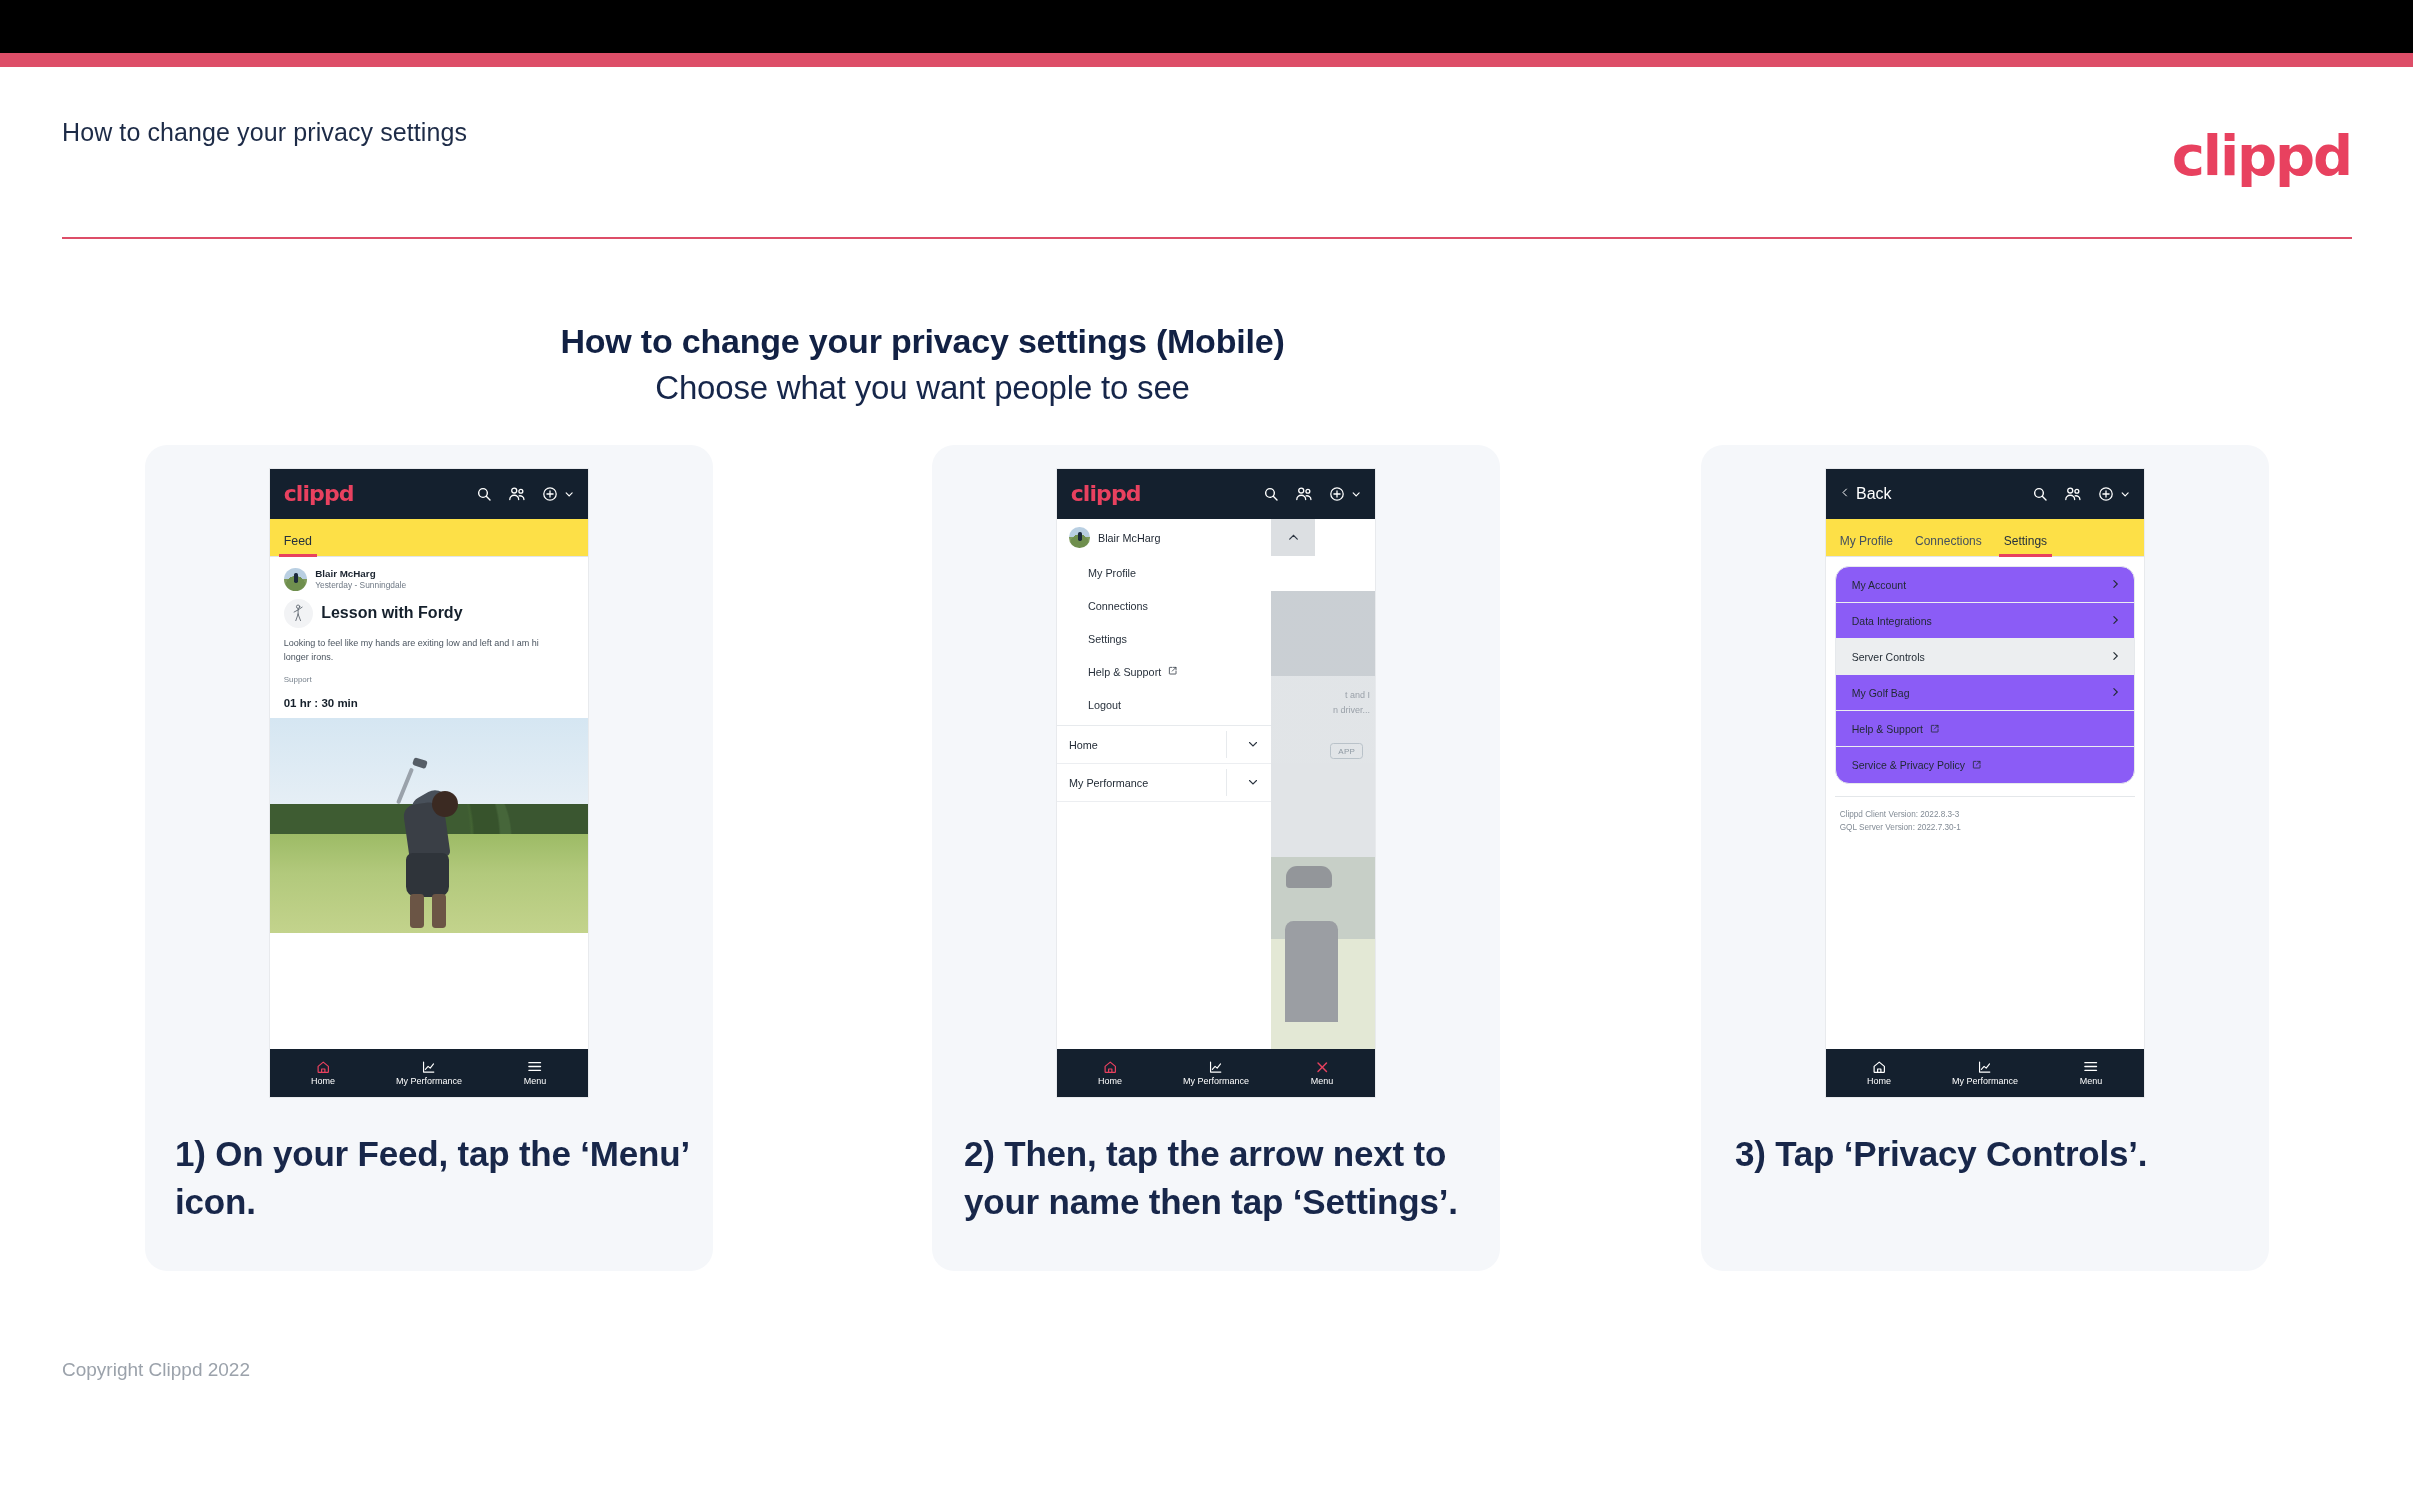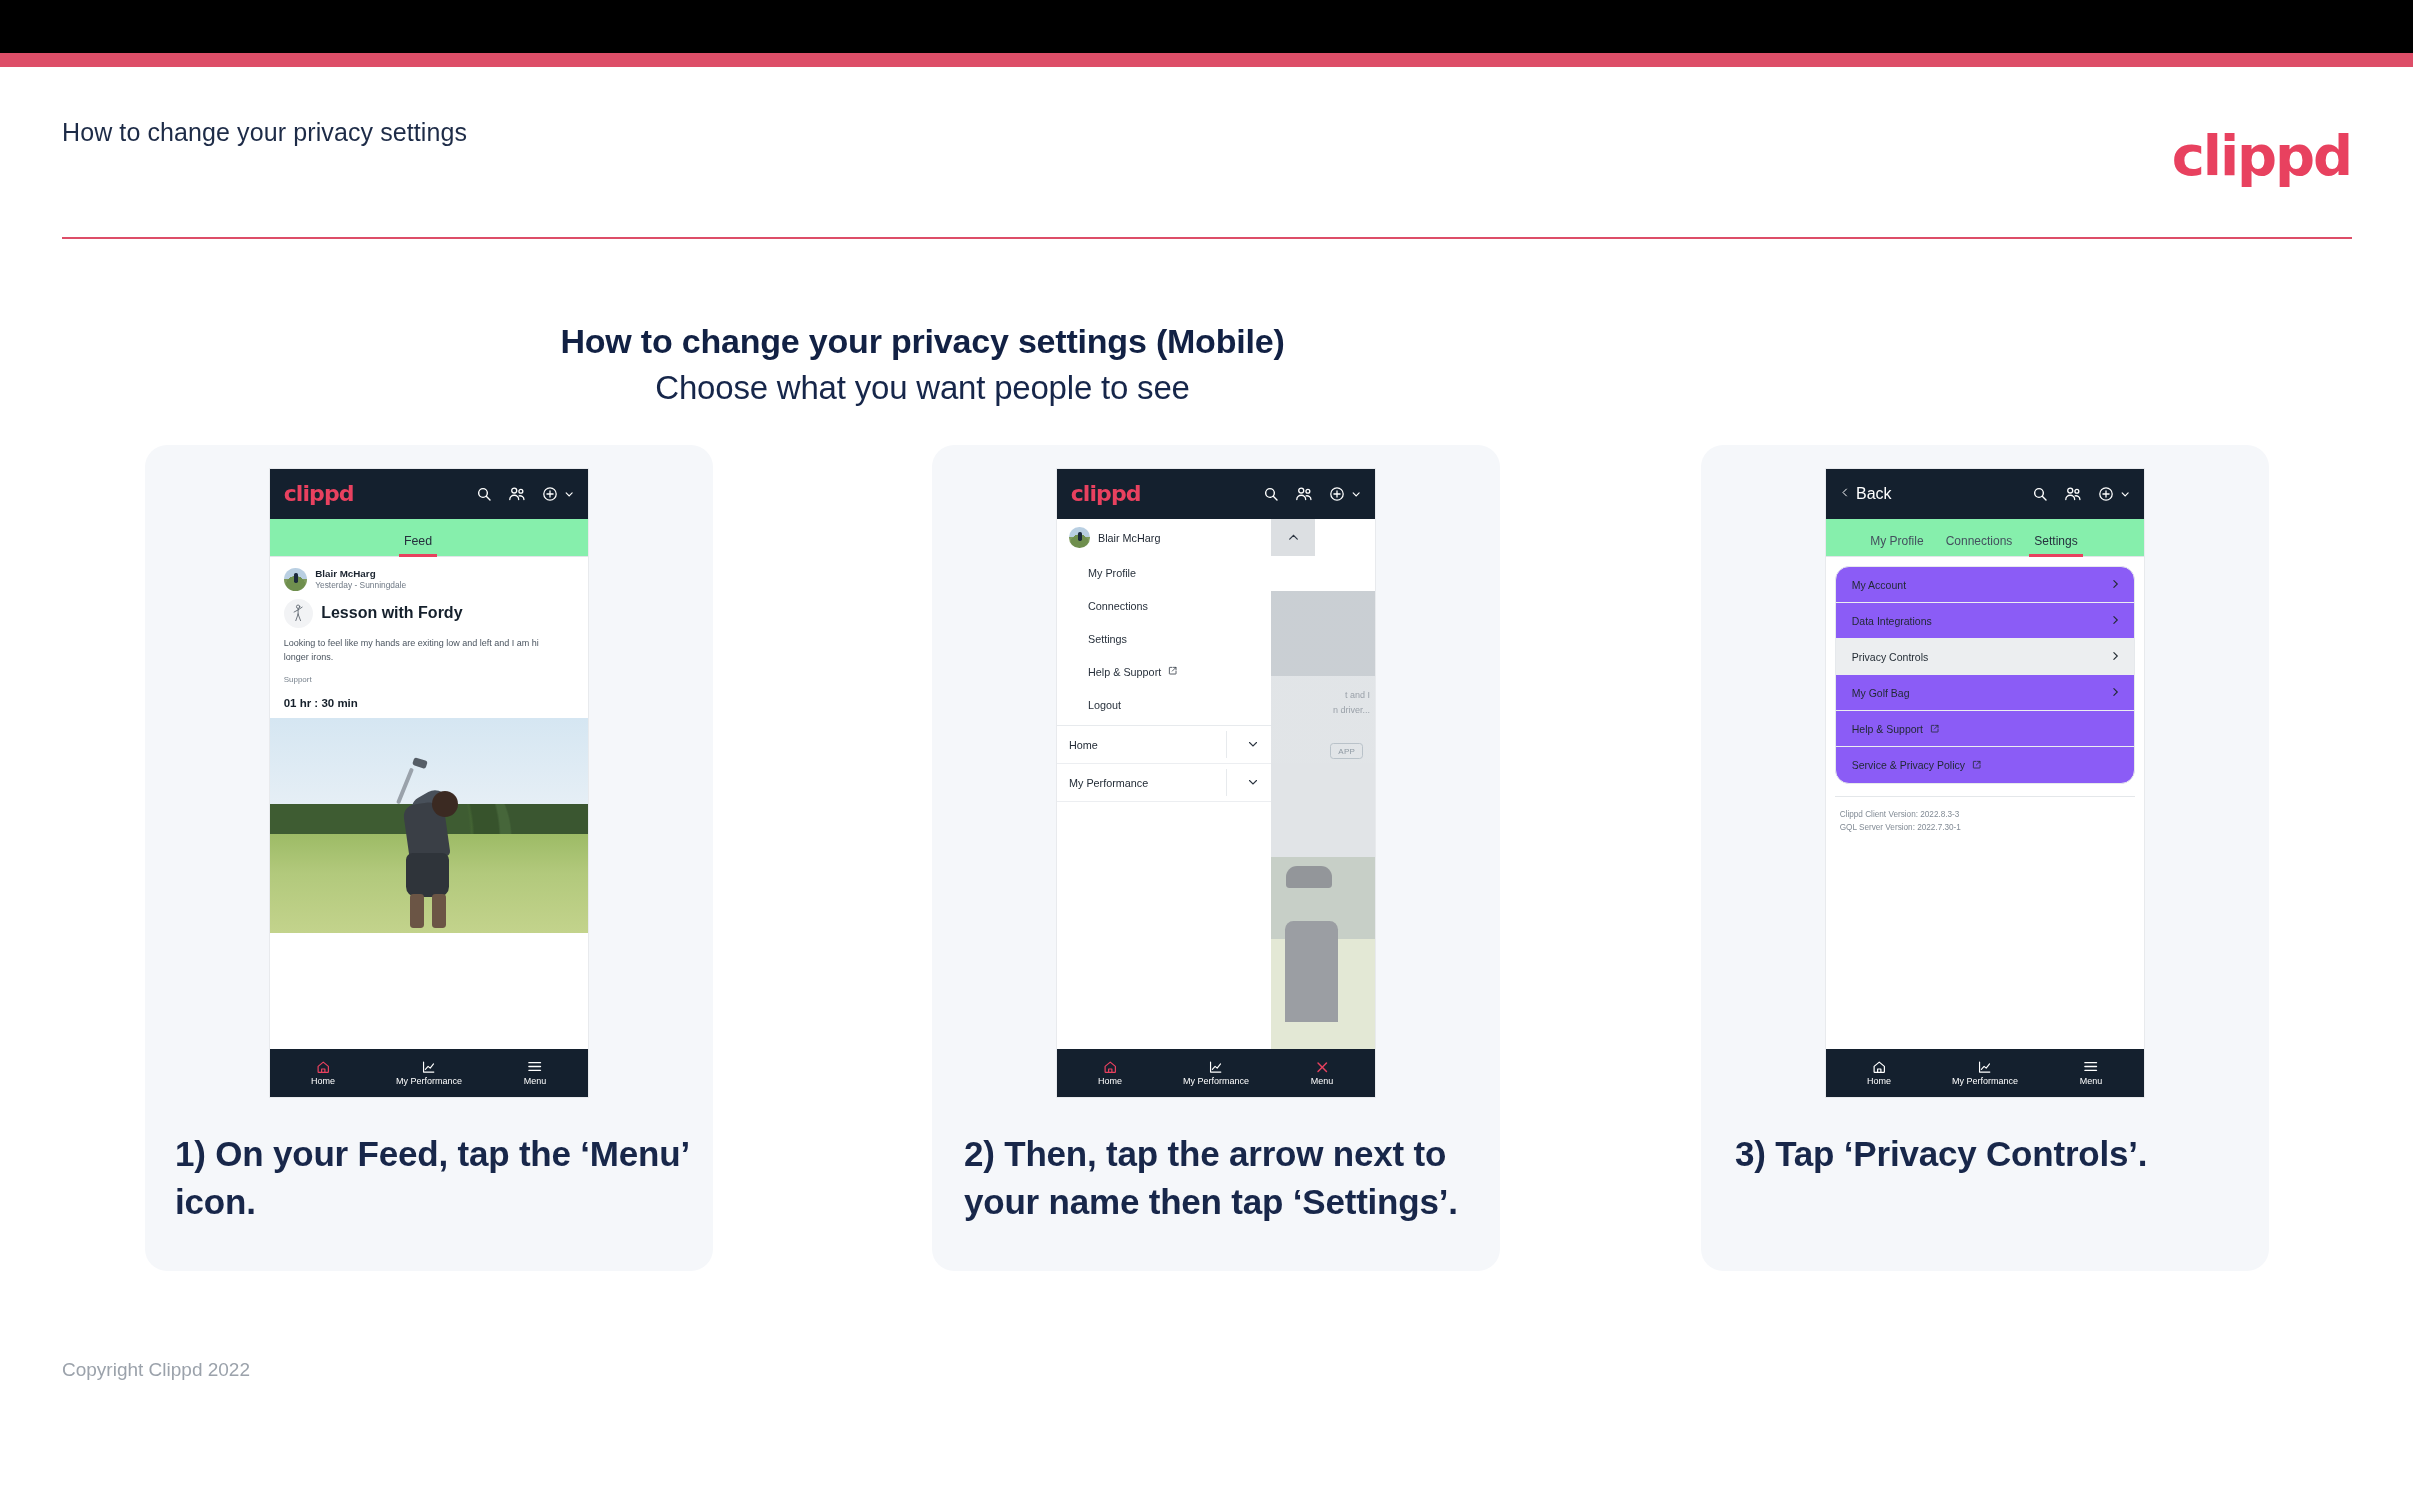--- a/index.html
+++ b/index.html
@@ -153,24 +153,23 @@
     align-items: center;
     gap: 16px;
   }
   .app-bar-actions svg { display: block; }
 
   
   .tabs-row {
     display: flex;
     align-items: flex-end;
     height: 38px;
-    background: #86efac;
+    background: #fde047;
     border-bottom: 0.9px solid #e2e5e9;
     padding: 0 13.7px;
-    justify-content: center;
   }
   .tab {
     font-size: 12px;
     color: #44505e;
     padding: 0 0 7.7px 0;
     margin-right: 22px;
     position: relative;
     white-space: nowrap;
   }
   .tab.active { color: #25303d; }
@@ -877,21 +876,21 @@
           </div>
           <div class="settings-row">
             <span>Data Integrations</span>
             <span class="chev-right">
               <svg width="10.3" height="12" viewBox="0 0 24 24" fill="none" stroke="#212a33" stroke-width="2.6" stroke-linecap="round">
                   <polyline points="9,4 17,12 9,20"></polyline>
                 </svg>
             </span>
           </div>
           <div class="settings-row highlight">
-            <span>Privacy Controls</span>
+            <span>Server Controls</span>
             <span class="chev-right">
               <svg width="10.3" height="12" viewBox="0 0 24 24" fill="none" stroke="#212a33" stroke-width="2.6" stroke-linecap="round">
                   <polyline points="9,4 17,12 9,20"></polyline>
                 </svg>
             </span>
           </div>
           <div class="settings-row">
             <span>My Golf Bag</span>
             <span class="chev-right">
               <svg width="10.3" height="12" viewBox="0 0 24 24" fill="none" stroke="#212a33" stroke-width="2.6" stroke-linecap="round">

